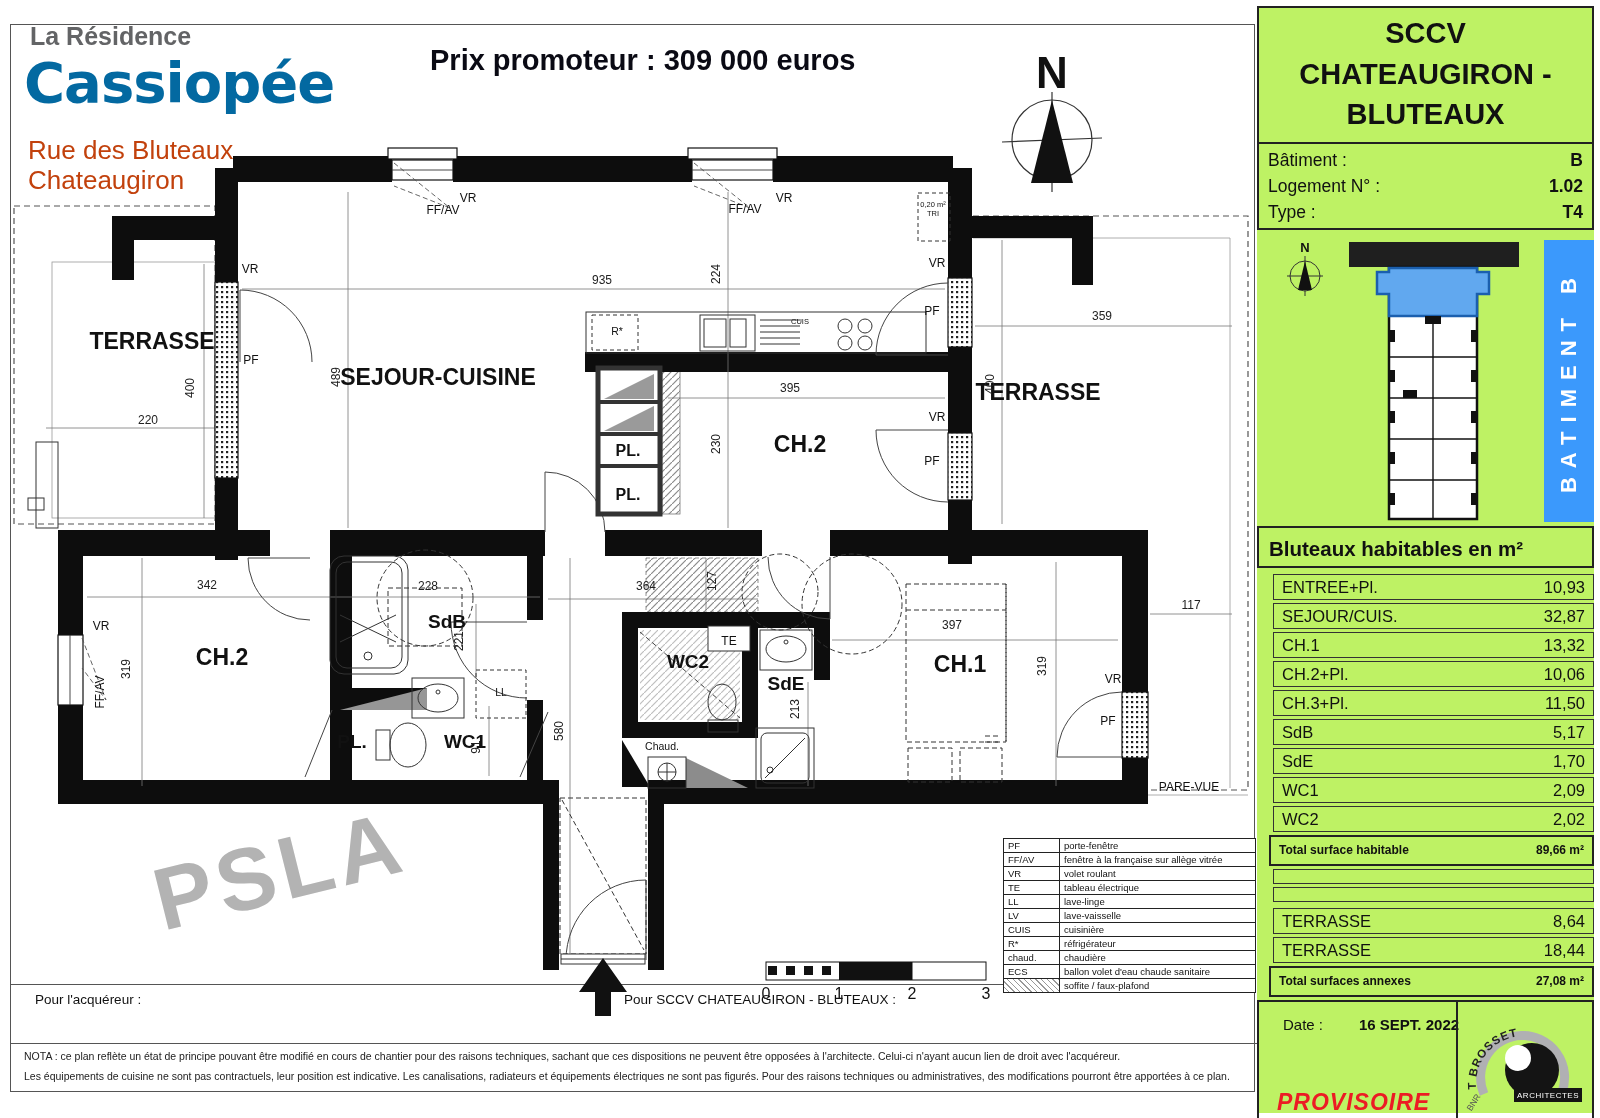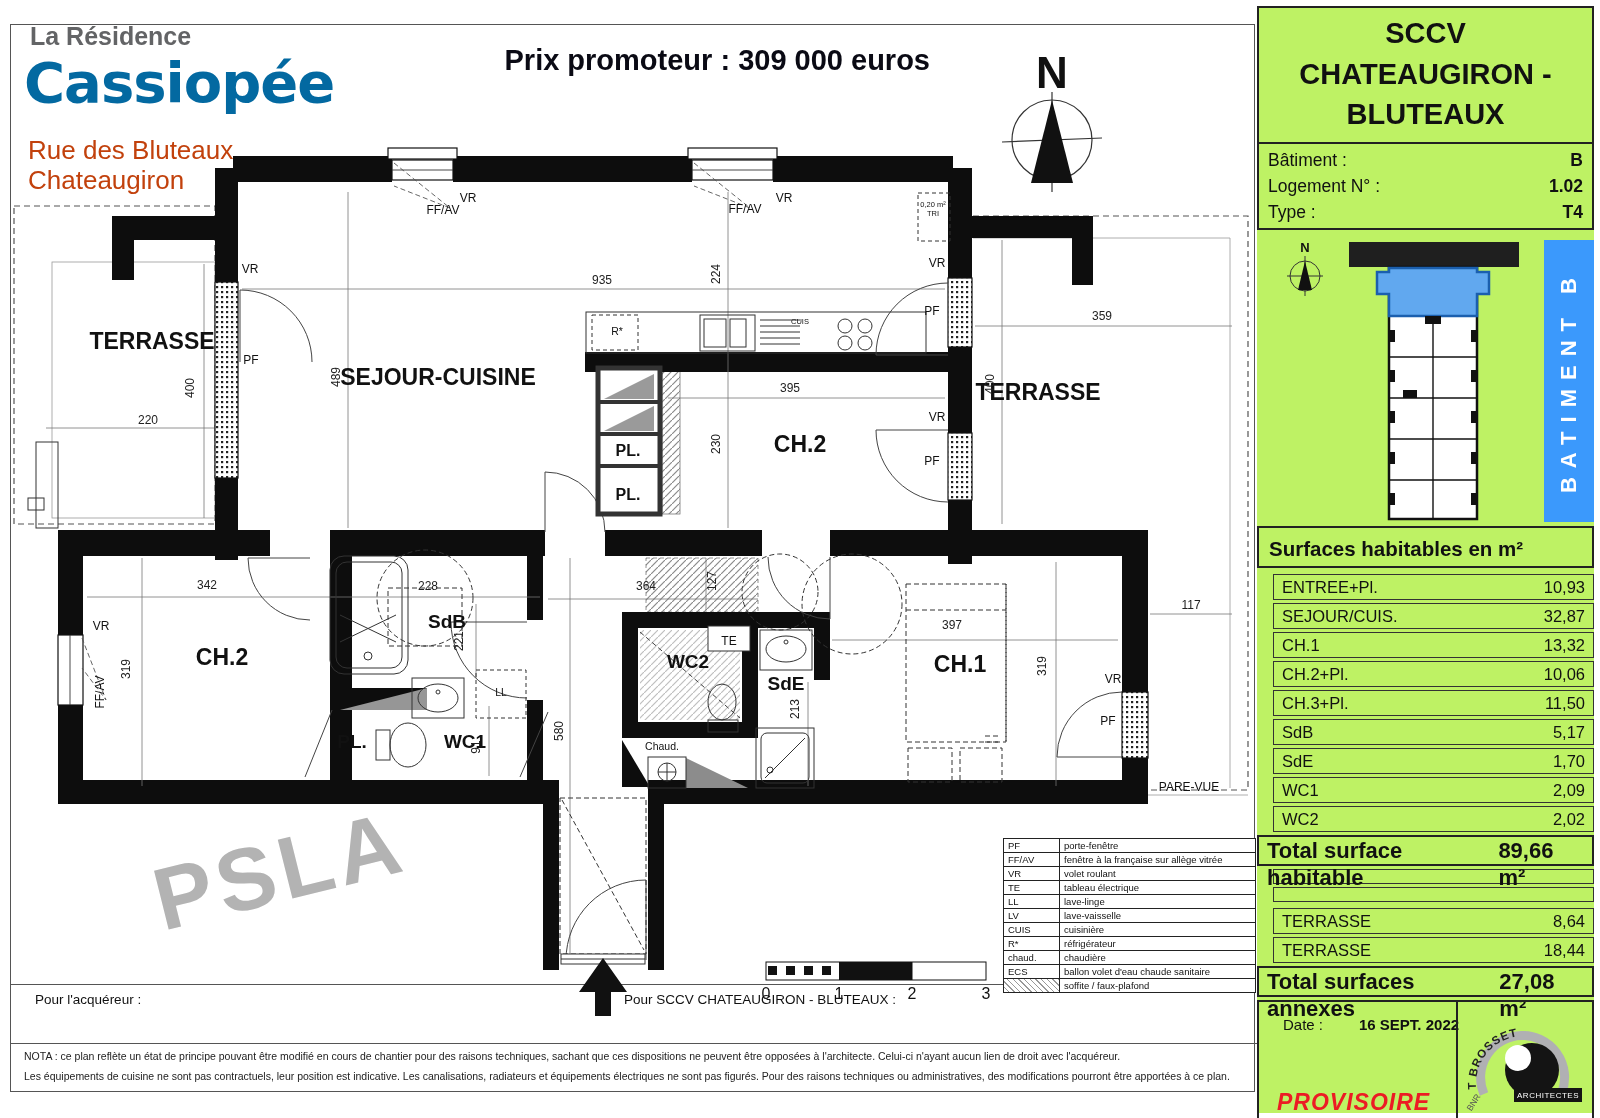--- a/index.html
+++ b/index.html
@@ -5,21 +5,21 @@
   html,body{margin:0;padding:0;background:#e8e8e8}
   #page{position:relative;width:1600px;height:1118px;background:#fff;overflow:hidden;
         font-family:"Liberation Sans",sans-serif;color:#111}
   .abs{position:absolute}
 
   
   .res-prefix{left:30px;top:22px;font-size:25px;font-weight:700;color:#636466}
   .res-name{left:24px;top:50px;font-size:56px;font-weight:700;color:#0369a1;
             font-family:"DejaVu Sans","Liberation Sans",sans-serif;letter-spacing:-1px}
   .res-addr{left:28px;top:136px;font-size:26px;color:#c2410c;line-height:1.15}
-  .price{left:430px;top:44px;width:500px;text-align:right;font-size:29px;font-weight:700;color:#0a0a14}
+  .price{left:430px;top:44px;width:500px;text-align:left;font-size:29px;font-weight:700;color:#0a0a14}
 
   
   .plan-frame{left:10px;top:24px;width:1243px;height:1066px;border:1px solid #555}
   .sign-band{left:10px;top:984px;width:1243px;height:59px;border-top:1px solid #555}
   .sig-left{left:35px;top:992px;font-size:13.5px}
   .sig-center{left:520px;top:992px;width:480px;text-align:center;font-size:13.5px}
   .nota-box{left:10px;top:1043px;width:1431px;height:47px;border-top:1px solid #555;padding:6px 14px;box-sizing:border-box}
   .nota-box div{font-size:10.5px;color:#222;margin-bottom:8px;white-space:nowrap}
 
   .watermark{left:152px;top:820px;font-size:88px;font-weight:700;color:#b3b3b3;
@@ -42,21 +42,21 @@
   .minimap{position:relative;height:296px}
   .band{position:absolute;right:0px;top:10px;width:50px;height:282px;background:#3b99fc;
         display:flex;align-items:center;justify-content:center}
   .band span{writing-mode:vertical-rl;transform:rotate(180deg);color:#fff;font-weight:700;
              font-size:22px;letter-spacing:9px}
   .surf-title{border:2px solid #222;font-weight:700;font-size:20.5px;height:42px;line-height:42px;padding-left:10px;box-sizing:border-box}
   .surf-rows{padding-top:6px}
   .t-row{display:flex;justify-content:space-between;border:1.5px solid #333;height:24px;line-height:24px;
          font-size:16.5px;margin:0 0 3px 16px;padding:0 8px}
   .total-row{display:flex;justify-content:space-between;border:2px solid #222;height:27px;line-height:27px;
-             font-size:22px;font-weight:700;margin-left:0;padding:0 8px}
+             font-size:12px;font-weight:700;margin-left:12px;padding:0 8px}
   .empty-row{border:1px solid #333;height:13px;margin:3px 0 0 16px}
   .annex{margin-top:6px}
   .datebox{border:2px solid #222;height:124px;position:relative;margin-top:3px}
   .date-label{position:absolute;left:24px;top:14px;font-size:15px}
   .date-value{position:absolute;left:100px;top:14px;font-size:15px;font-weight:700}
   .provisoire{position:absolute;left:18px;bottom:10px;font-size:23px;font-weight:700;font-style:italic;
               color:#ec1c24;letter-spacing:1px}
   .logo-wrap{position:absolute;right:0;top:0;width:134px;height:120px;border-left:2px solid #222}
 
   
@@ -197,21 +197,21 @@
             <rect x="168" y="86" width="16" height="8"></rect>
             <rect x="146" y="160" width="14" height="8"></rect>
           </g>
         </g>
       </svg>
       <div class="band">
         <span>BATIMENT B</span>
       </div>
     </div>
 
-    <div class="surf-title">Surfaces habitables en m²</div>
+    <div class="surf-title">Bluteaux habitables en m²</div>
     <div class="surf-rows" id="surface-rows">
         <div class="t-row">
           <span>ENTREE+Pl.</span>
           <span>10,93</span>
         </div>
         <div class="t-row">
           <span>SEJOUR/CUIS.</span>
           <span>32,87</span>
         </div>
         <div class="t-row">

